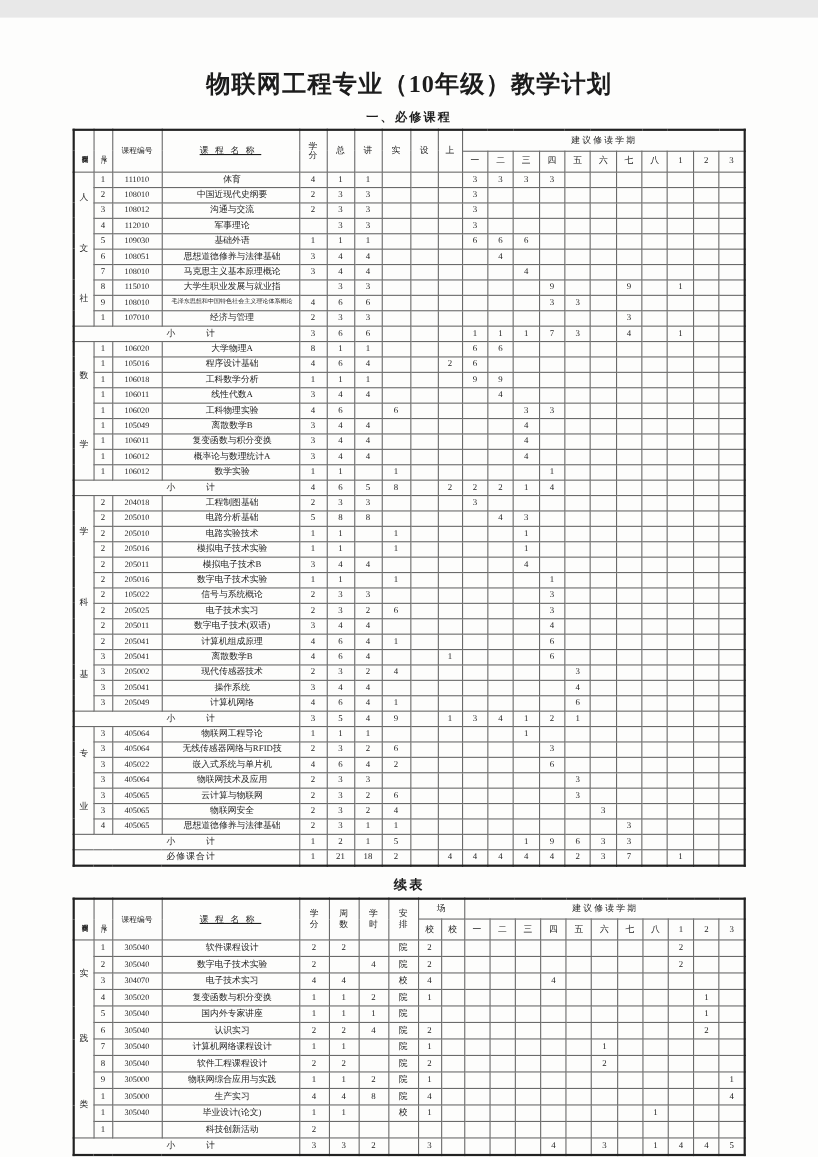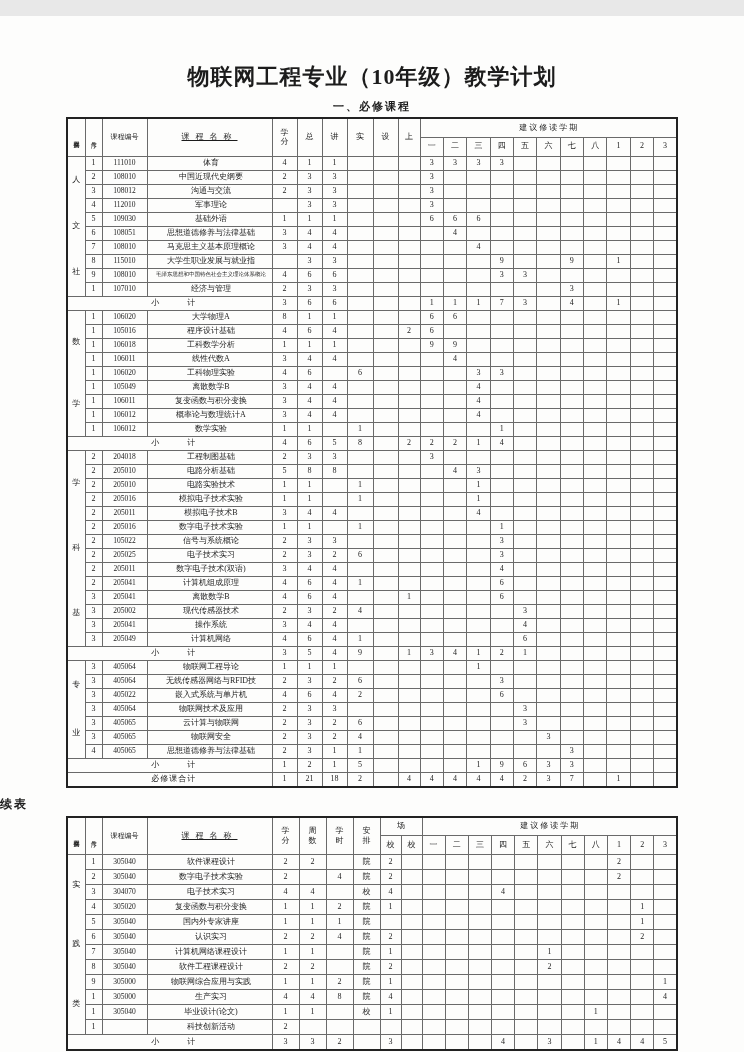--- a/index.html
+++ b/index.html
@@ -1,20 +1,20 @@
 <!DOCTYPE html>
 <html><head>
 <meta charset="utf-8">
 <style>
   html,body{margin:0;padding:0;background:#e8e8e8;}
   .page{position:relative;width:744px;height:1052px;background:#fdfdfc;margin:16px auto;overflow:hidden;
         font-family:"Liberation Serif","DejaVu Serif",serif;color:#1c1c1c;}
   .title{margin:0;padding-top:46px;text-align:center;font-size:22px;font-weight:bold;letter-spacing:1px;}
   .subtitle{margin-top:7px;text-align:center;font-size:11px;font-weight:bold;letter-spacing:2px;}
-  .contlabel{margin-top:8px;text-align:left;font-size:12px;font-weight:bold;letter-spacing:2px;}
+  .contlabel{margin-top:8px;text-align:center;font-size:12px;font-weight:bold;letter-spacing:2px;}
   table.t{border-collapse:collapse;table-layout:fixed;width:612px;margin:3px auto 0 auto;border:2px solid #222;}
   .t th,.t td{border:1px solid #6a6a6a;padding:0;text-align:center;vertical-align:middle;
               font-weight:normal;overflow:hidden;white-space:nowrap;}
   .t thead tr{height:19px;}
   .t thead th{font-size:8px;line-height:1.05;}
   .t1 tbody td{height:13px;font-size:8px;line-height:1;}
   .t2 tbody td{height:14px;font-size:8px;line-height:1;}
   .tiny{font-size:6px !important;}
   .vstack{writing-mode:vertical-rl;text-orientation:upright;letter-spacing:0;}
   .wrap{white-space:normal !important;font-size:7px !important;line-height:1.15 !important;}

